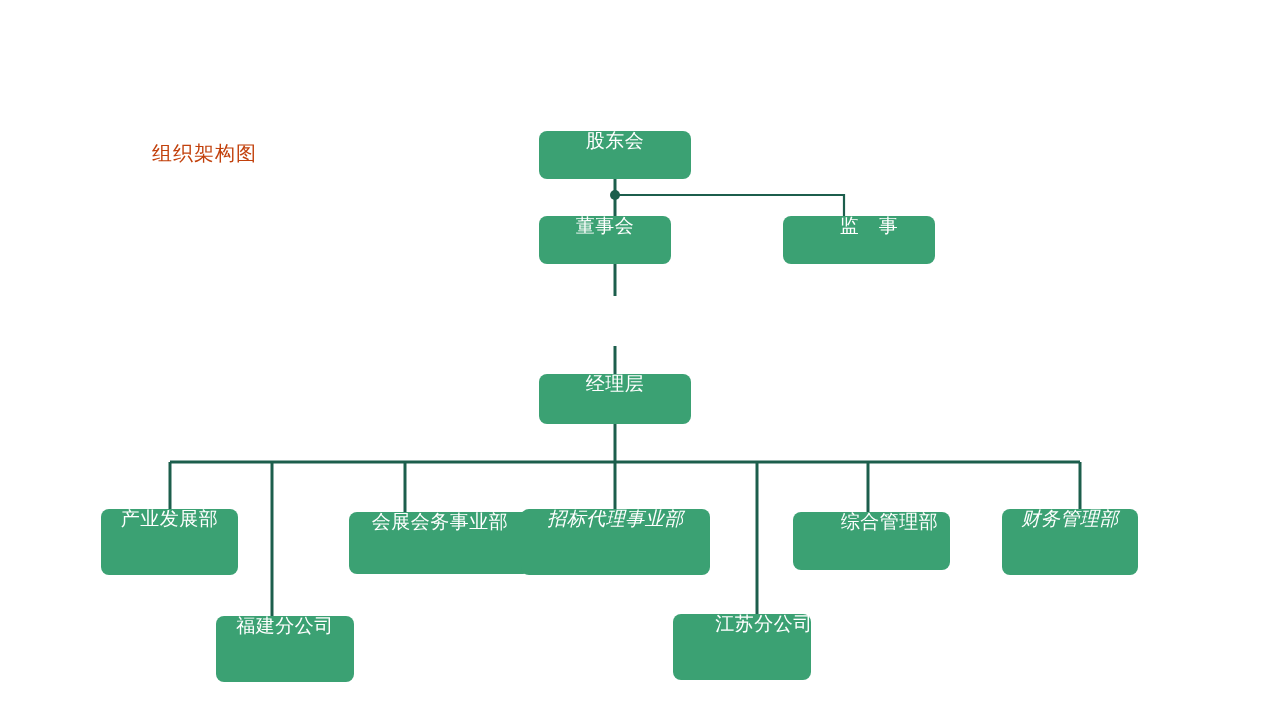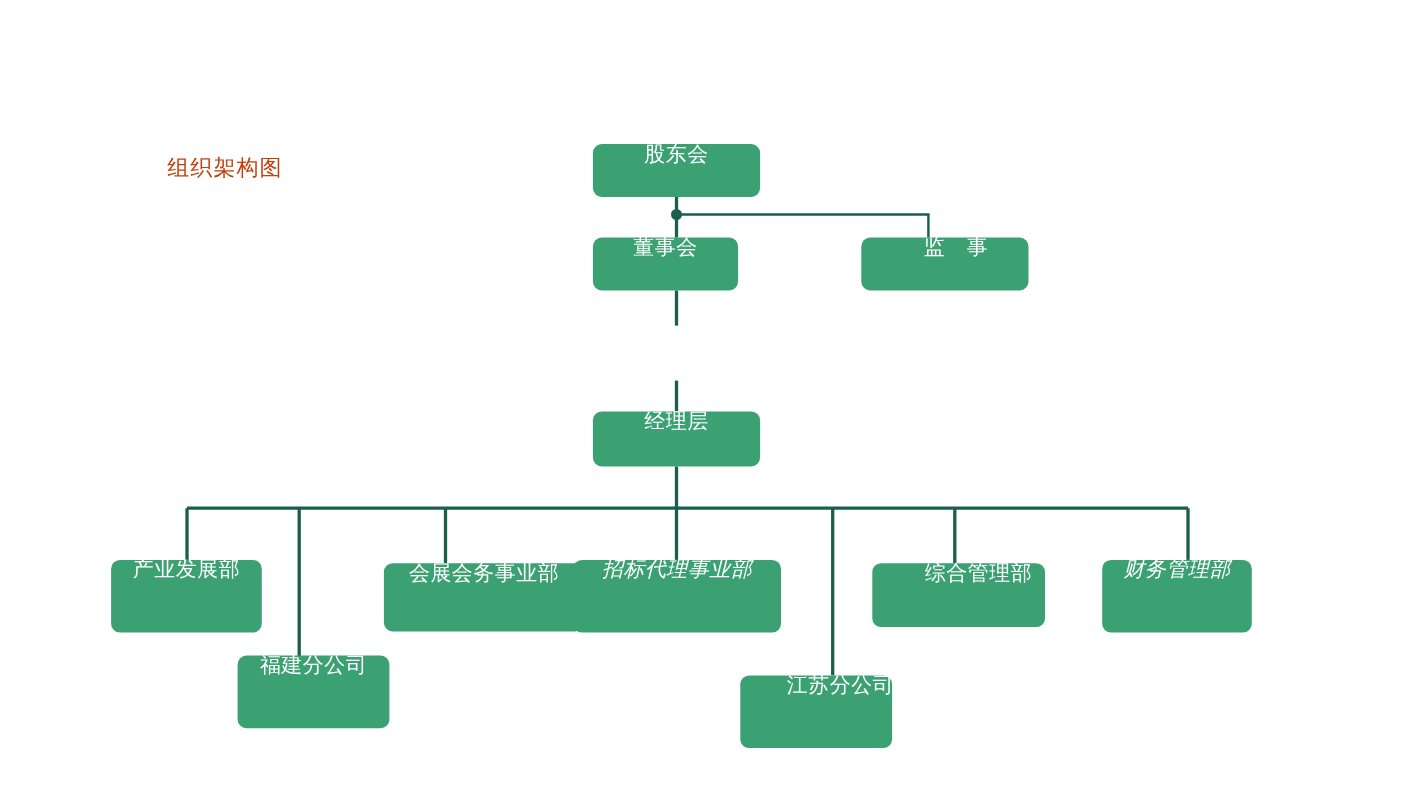--- a/index.html
+++ b/index.html
@@ -136,21 +136,21 @@
   </div>
 
   <div class="node" style="left:793px; top:512px; width:157px; height:58px;padding-left:36px;">
     <span class="node-label">综合管理部</span>
   </div>
 
   <div class="node" style="left:1002px; top:509px; width:136px; height:66px;font-style:italic;">
     <span class="node-label">财务管理部</span>
   </div>
 
-  <div class="node" style="left:216px; top:596px; width:138px; height:66px;">
+  <div class="node" style="left:216px; top:616px; width:138px; height:66px;">
     <span class="node-label">福建分公司</span>
   </div>
 
   <div class="node" style="left:673px; top:614px; width:138px; height:66px;padding-left:44px;">
     <span class="node-label">江苏分公司</span>
   </div>
 
 </div>
 
 </body></html>

